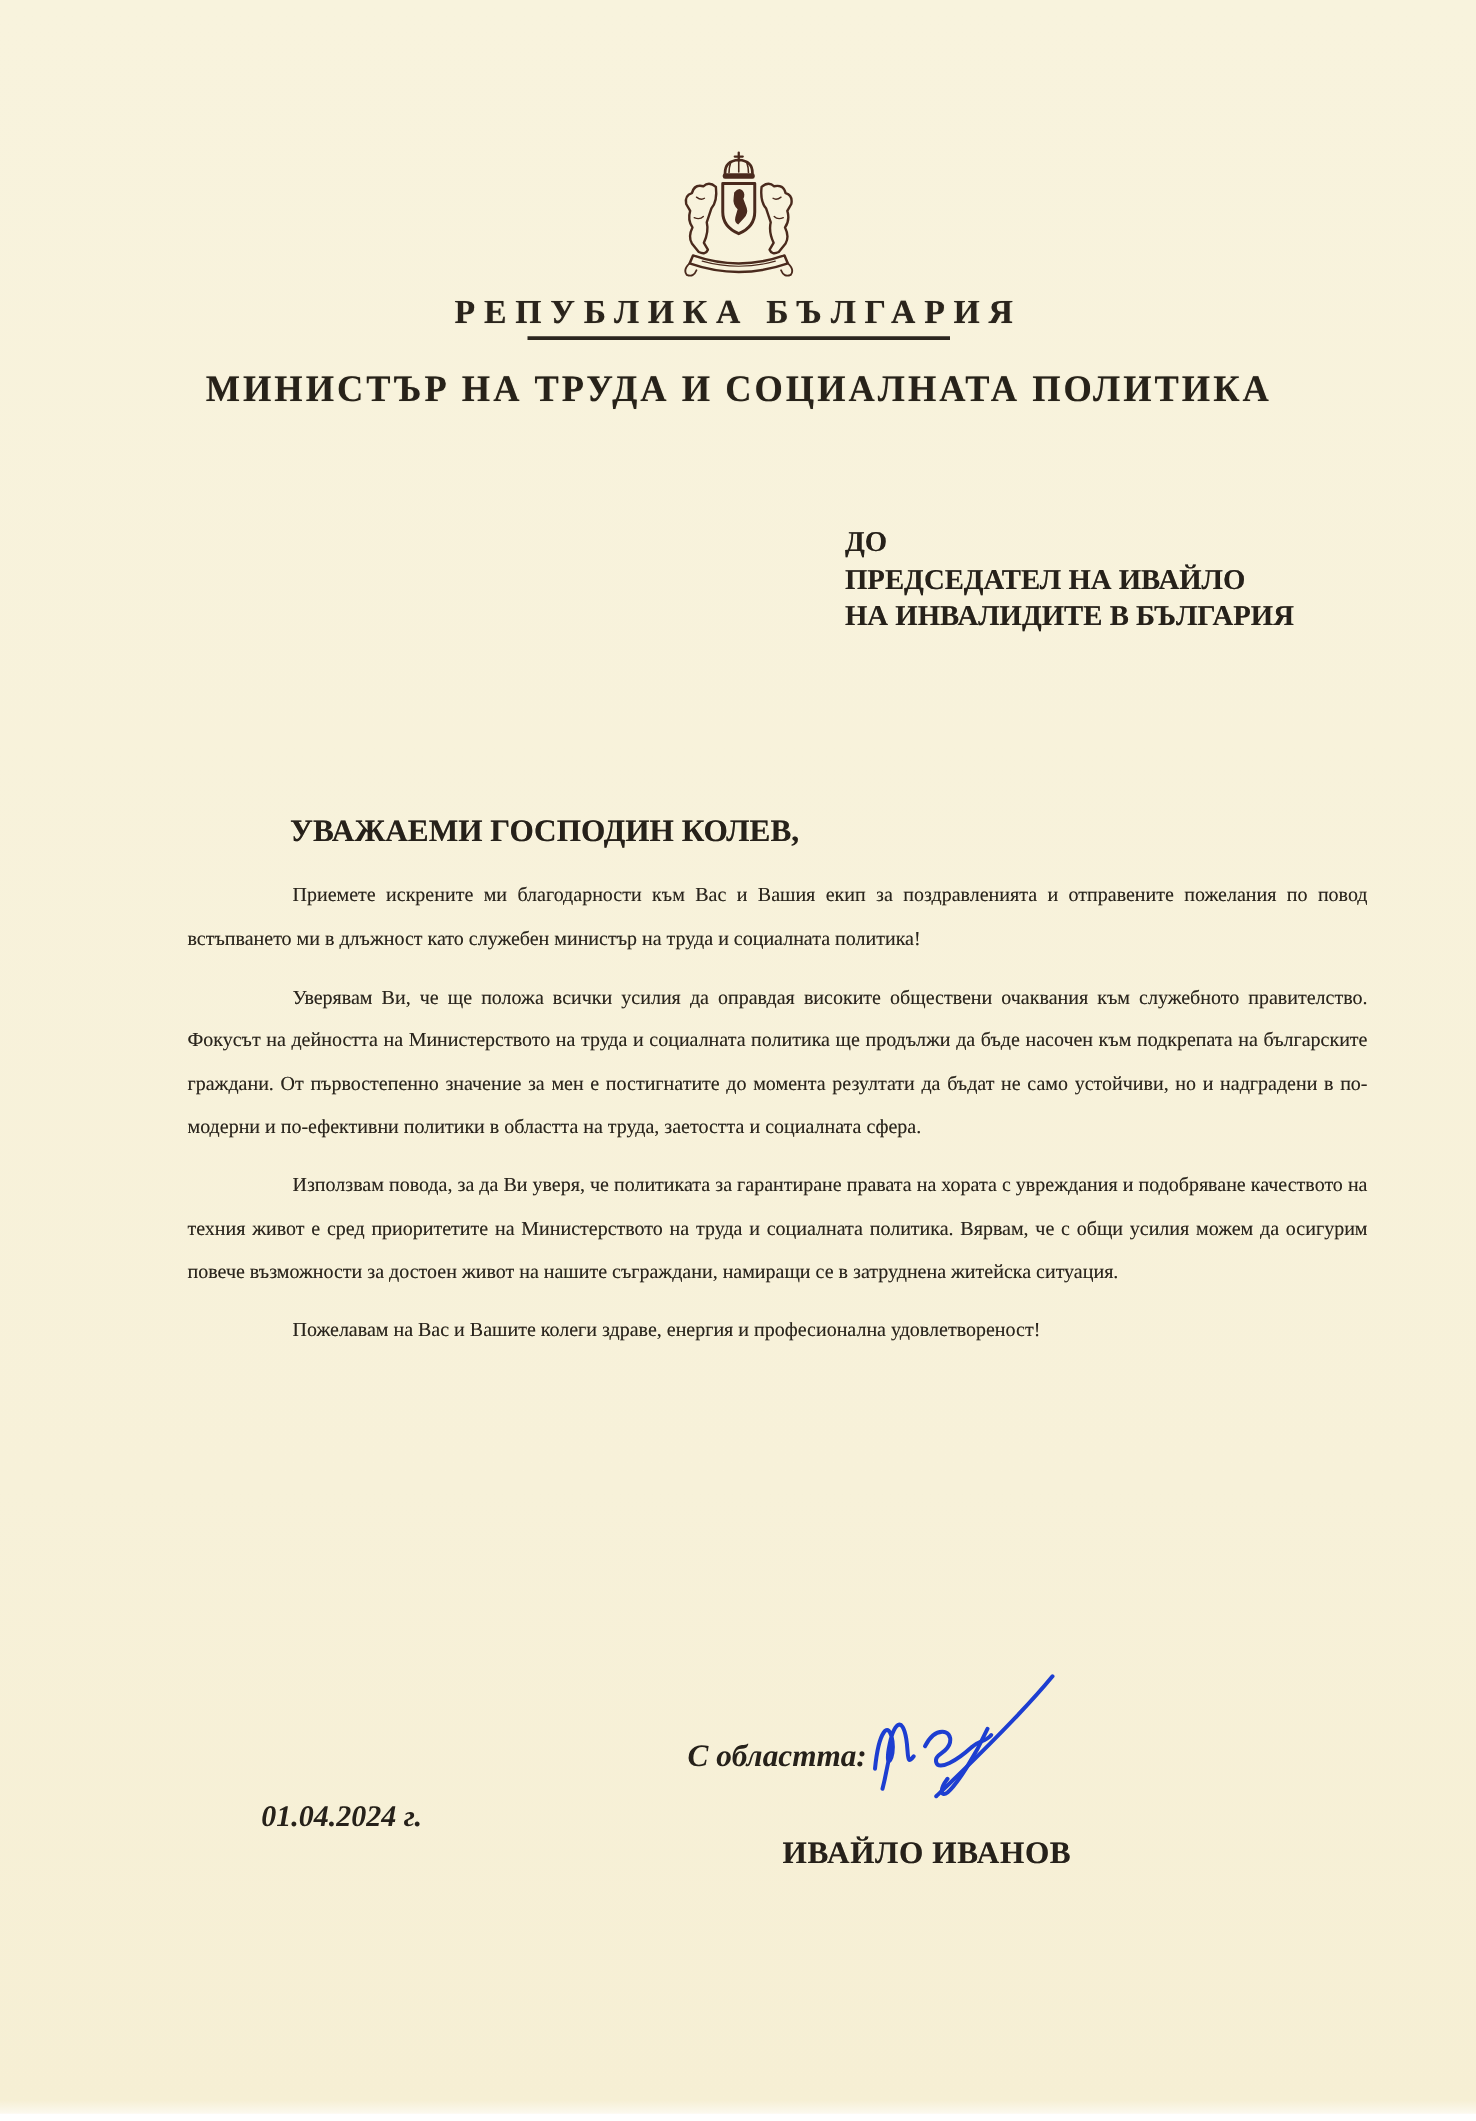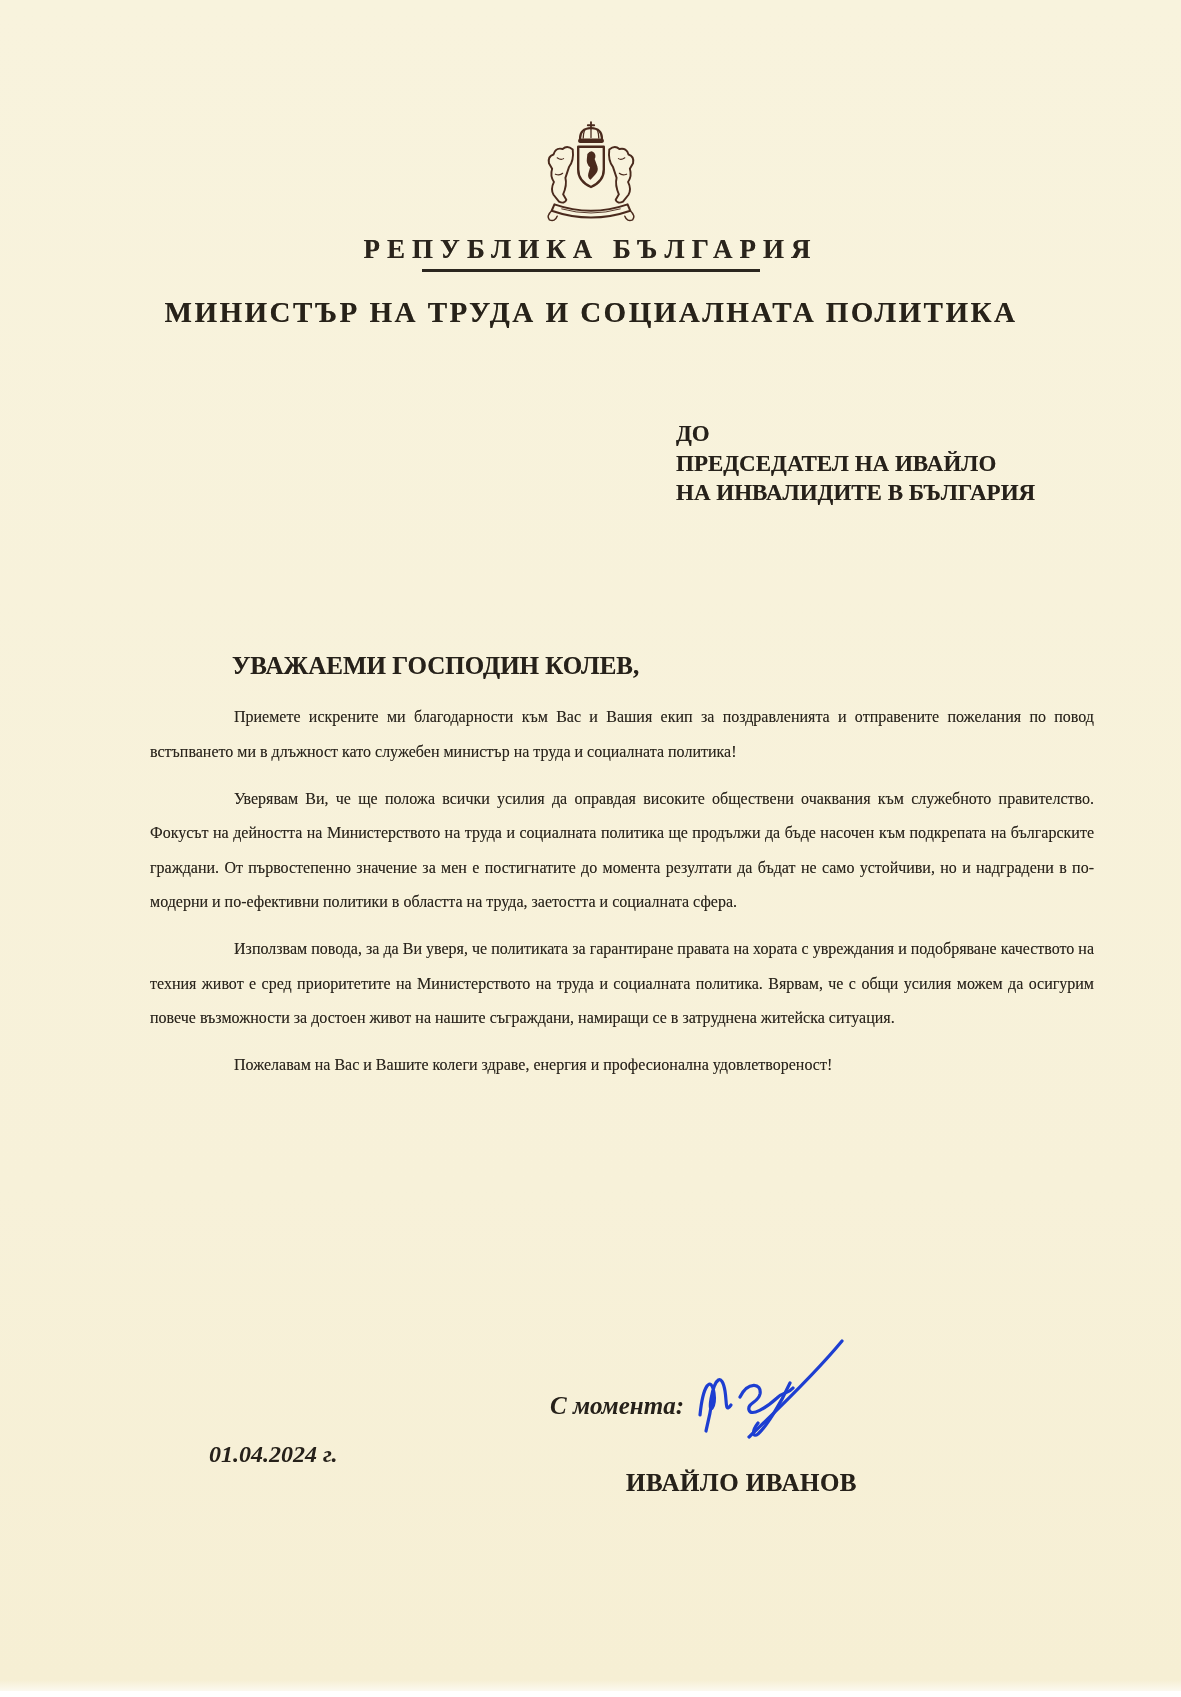--- a/index.html
+++ b/index.html
@@ -112,21 +112,21 @@
 
   <div class="abs salutation">УВАЖАЕМИ ГОСПОДИН КОЛЕВ,</div>
 
   <div class="abs body-text">
     <p>Приемете искрените ми благодарности към Вас и Вашия екип за поздравленията и отправените пожелания по повод встъпването ми в длъжност като служебен министър на труда и социалната политика!</p>
     <p>Уверявам Ви, че ще положа всички усилия да оправдая високите обществени очаквания към служебното правителство. Фокусът на дейността на Министерството на труда и социалната политика ще продължи да бъде насочен към подкрепата на българските граждани. От първостепенно значение за мен е постигнатите до момента резултати да бъдат не само устойчиви, но и надградени в по-модерни и по-ефективни политики в областта на труда, заетостта и социалната сфера.</p>
     <p>Използвам повода, за да Ви уверя, че политиката за гарантиране правата на хората с увреждания и подобряване качеството на техния живот е сред приоритетите на Министерството на труда и социалната политика. Вярвам, че с общи усилия можем да осигурим повече възможности за достоен живот на нашите съграждани, намиращи се в затруднена житейска ситуация.</p>
     <p>Пожелавам на Вас и Вашите колеги здраве, енергия и професионална удовлетвореност!</p>
   </div>
 
-  <div class="abs valediction">С момента:</div>
+  <div class="abs valediction">С областта:</div>
 
   <svg class="abs signature" viewBox="0 0 180 114" aria-hidden="true">
     <g fill="none" stroke="#1d3ed1" stroke-width="3.2" stroke-linecap="round" stroke-linejoin="round">
 
       <path d="M8,82 C11,52 19,42 22,60 C24,74 16,84 19,66 C23,44 30,40 33,58 C35,70 33,80 39,72"></path>
       <path d="M21,62 C19,76 16,90 14,98"></path>
 
       <path d="M48,64 C56,48 70,50 68,61 C66,70 55,70 57,77 C59,84 74,75 85,65 C91,59 96,61 101,55"></path>
 
       <path d="M57,104 C80,82 122,42 150,8"></path>

